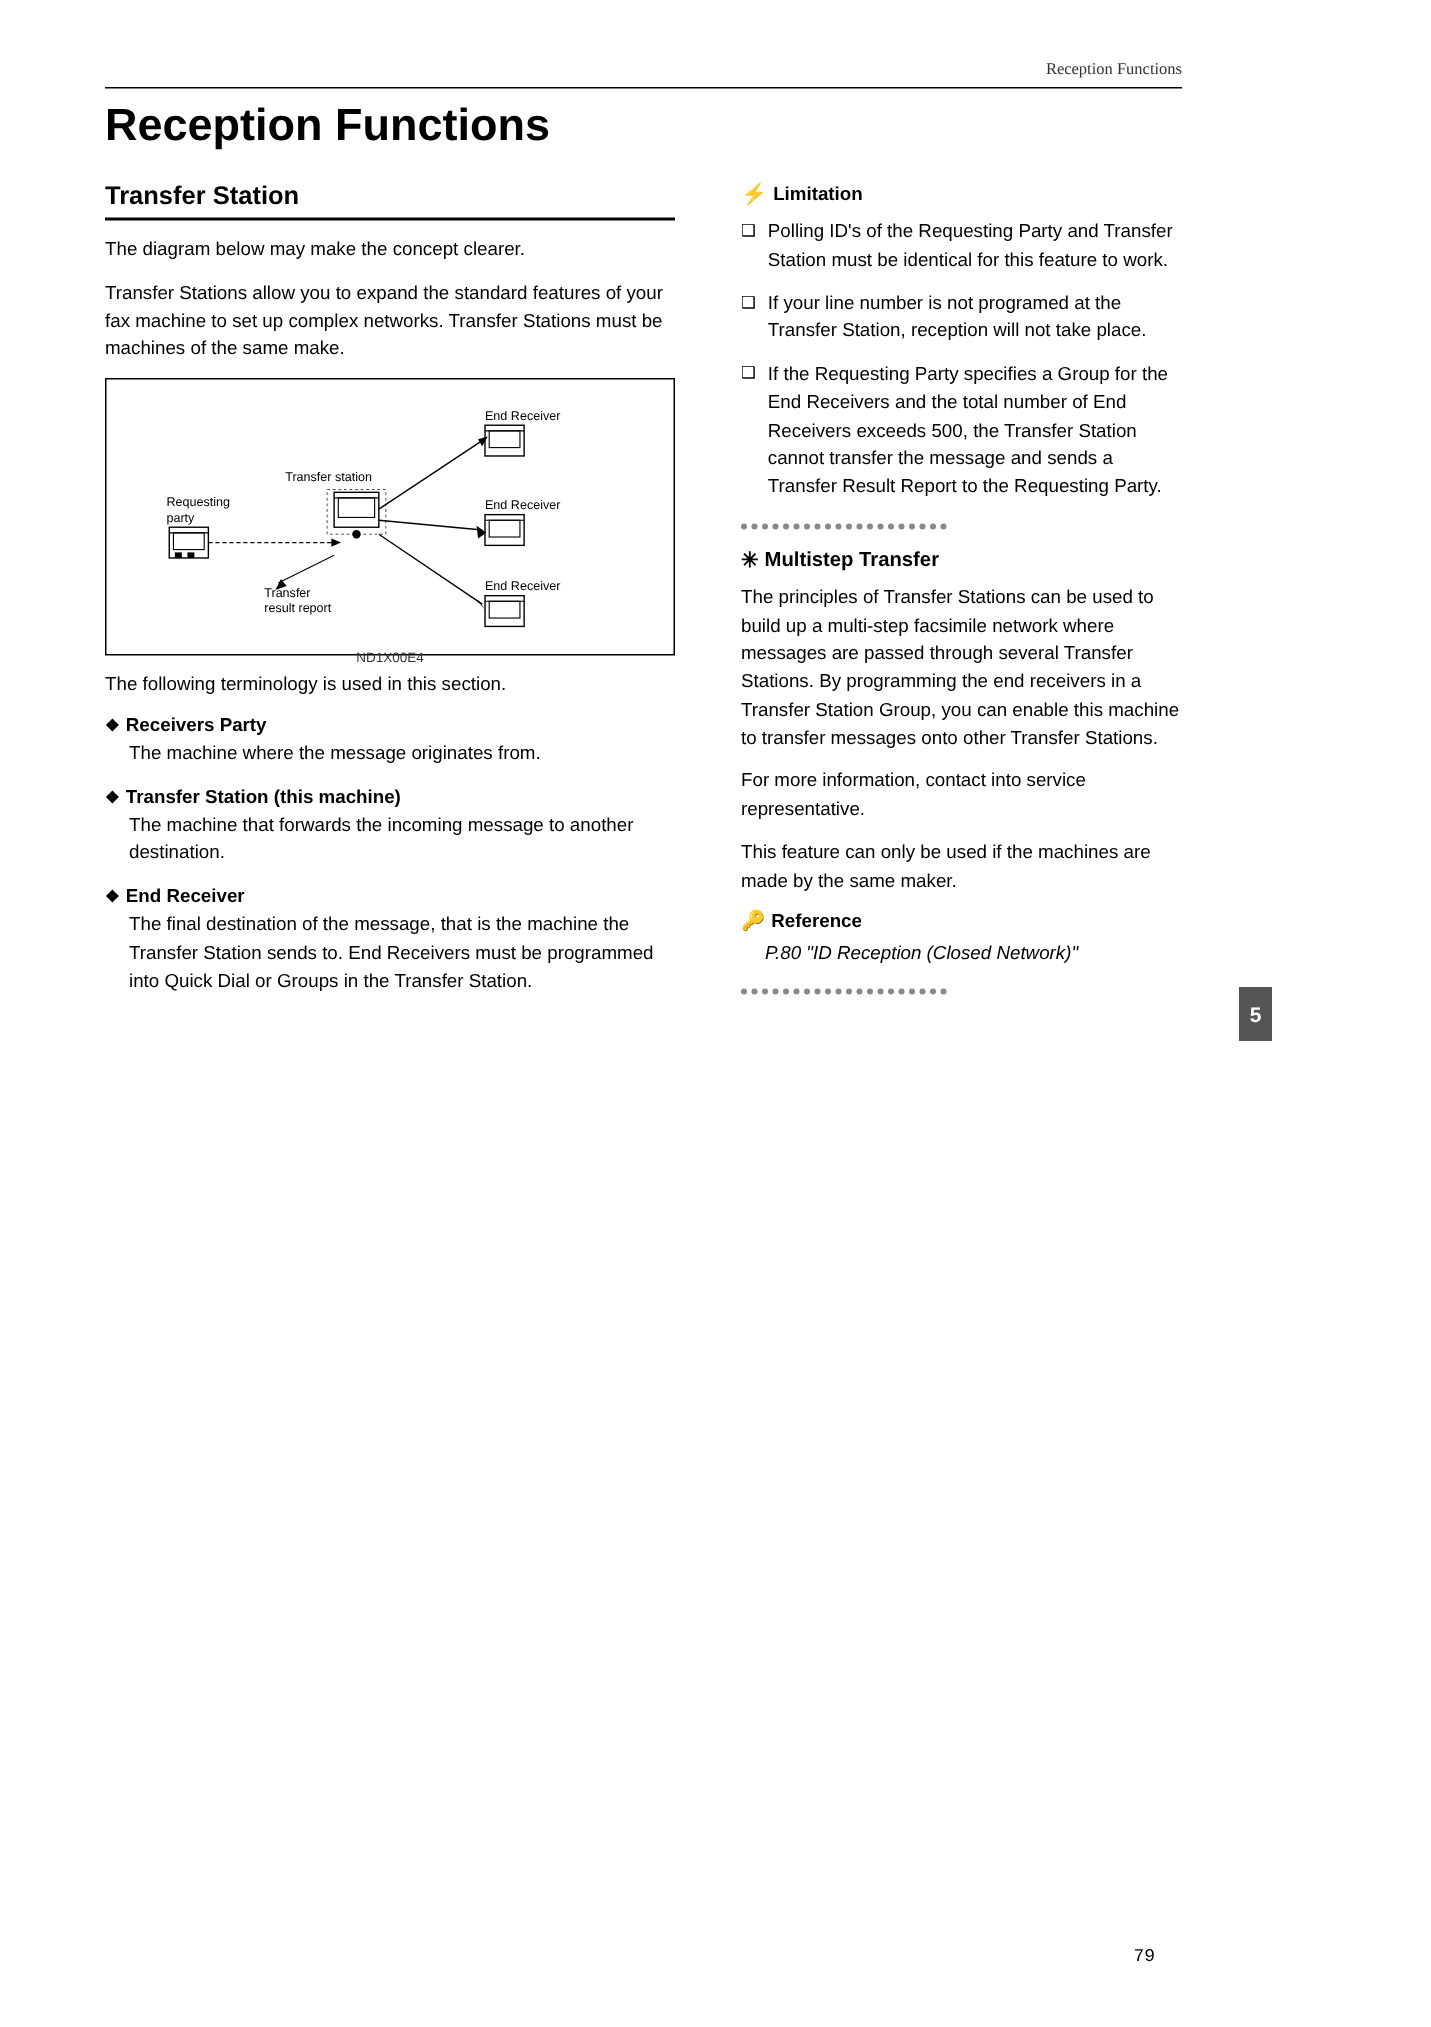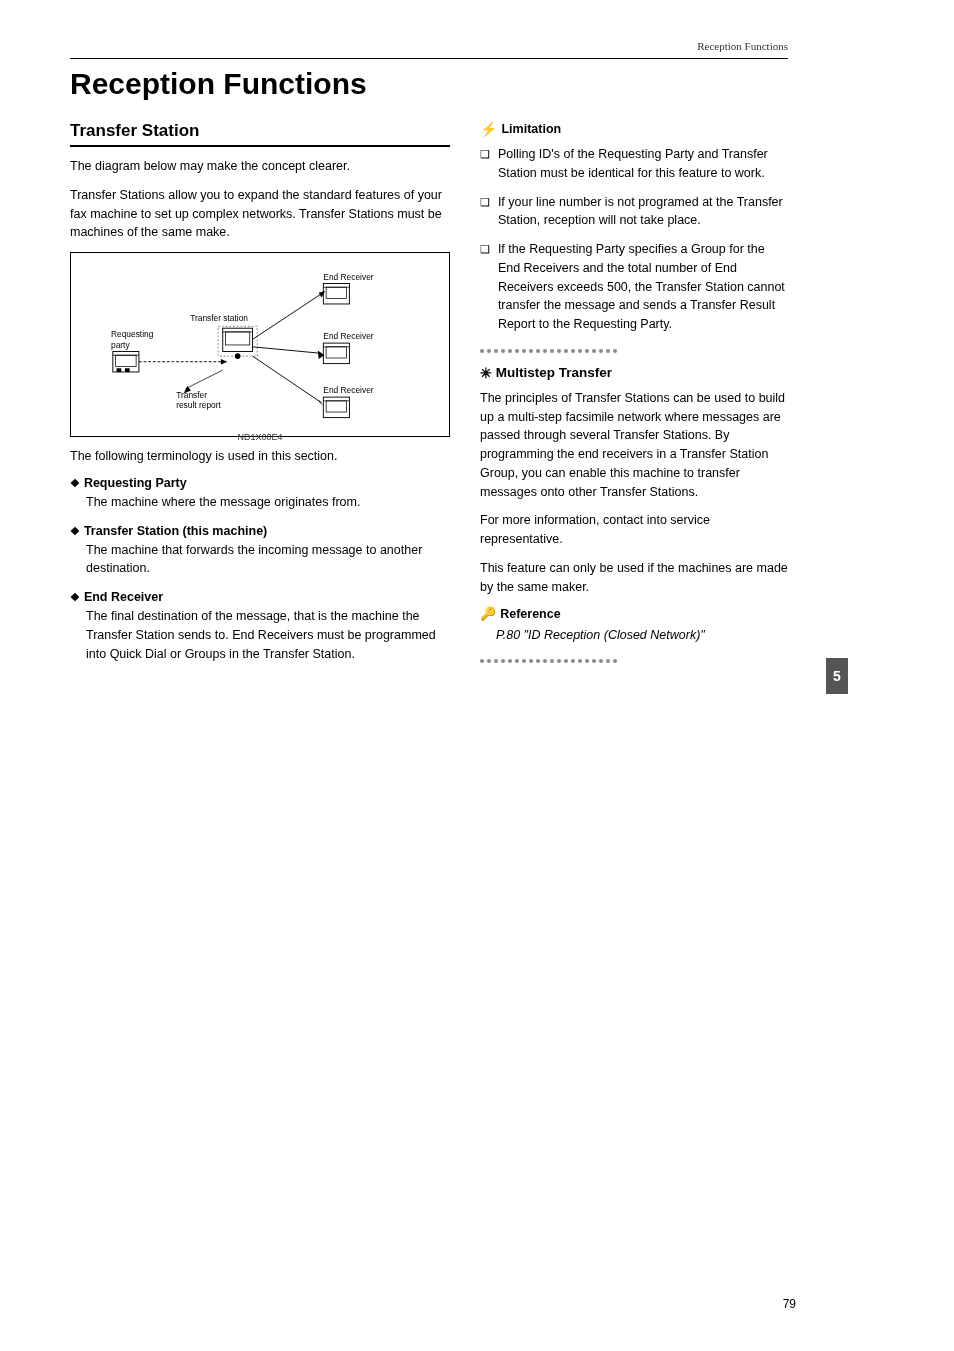--- a/index.html
+++ b/index.html
@@ -29,21 +29,21 @@
       border-bottom: 1px solid #000;
     }
     .header-title {
       font-size: 11px;
       color: #333;
     }
 
     
     .content-area {
       display: flex;
-      gap: 30px;
+      gap: 44px;
       margin-top: 10px;
     }
 
     .left-column {
       width: 380px;
       flex-shrink: 0;
     }
 
     .right-column {
       flex: 1;
@@ -226,23 +226,23 @@
       text-align: center;
       font-weight: bold;
       font-size: 14px;
       font-family: Arial, sans-serif;
     }
 
     
     .page-number {
       position: absolute;
       bottom: 40px;
-      right: 52px;
+      right: 78px;
       font-size: 12px;
-      font-family: Liberation Sans, sans-serif;
+      font-family: Liberation Mono, monospace;
     }
 
     
     .diagram-svg {
       width: 100%;
       height: 100%;
     }
   </style>
 </head>
 <body>
@@ -325,21 +325,21 @@
 
         </svg>
         <div class="diagram-caption">ND1X00E4</div>
       </div>
 
       <p class="body-text">The following terminology is used in this section.</p>
 
       <div class="term-item">
         <div class="term-title">
           <span class="diamond-icon">❖</span>
-          <span>Requesting Party</span>
+          <span>Receivers Party</span>
         </div>
         <p class="term-desc">The machine where the message originates from.</p>
       </div>
 
       <div class="term-item">
         <div class="term-title">
           <span class="diamond-icon">❖</span>
           <span>Transfer Station (this machine)</span>
         </div>
         <p class="term-desc">The machine that forwards the incoming message to another destination.</p>

